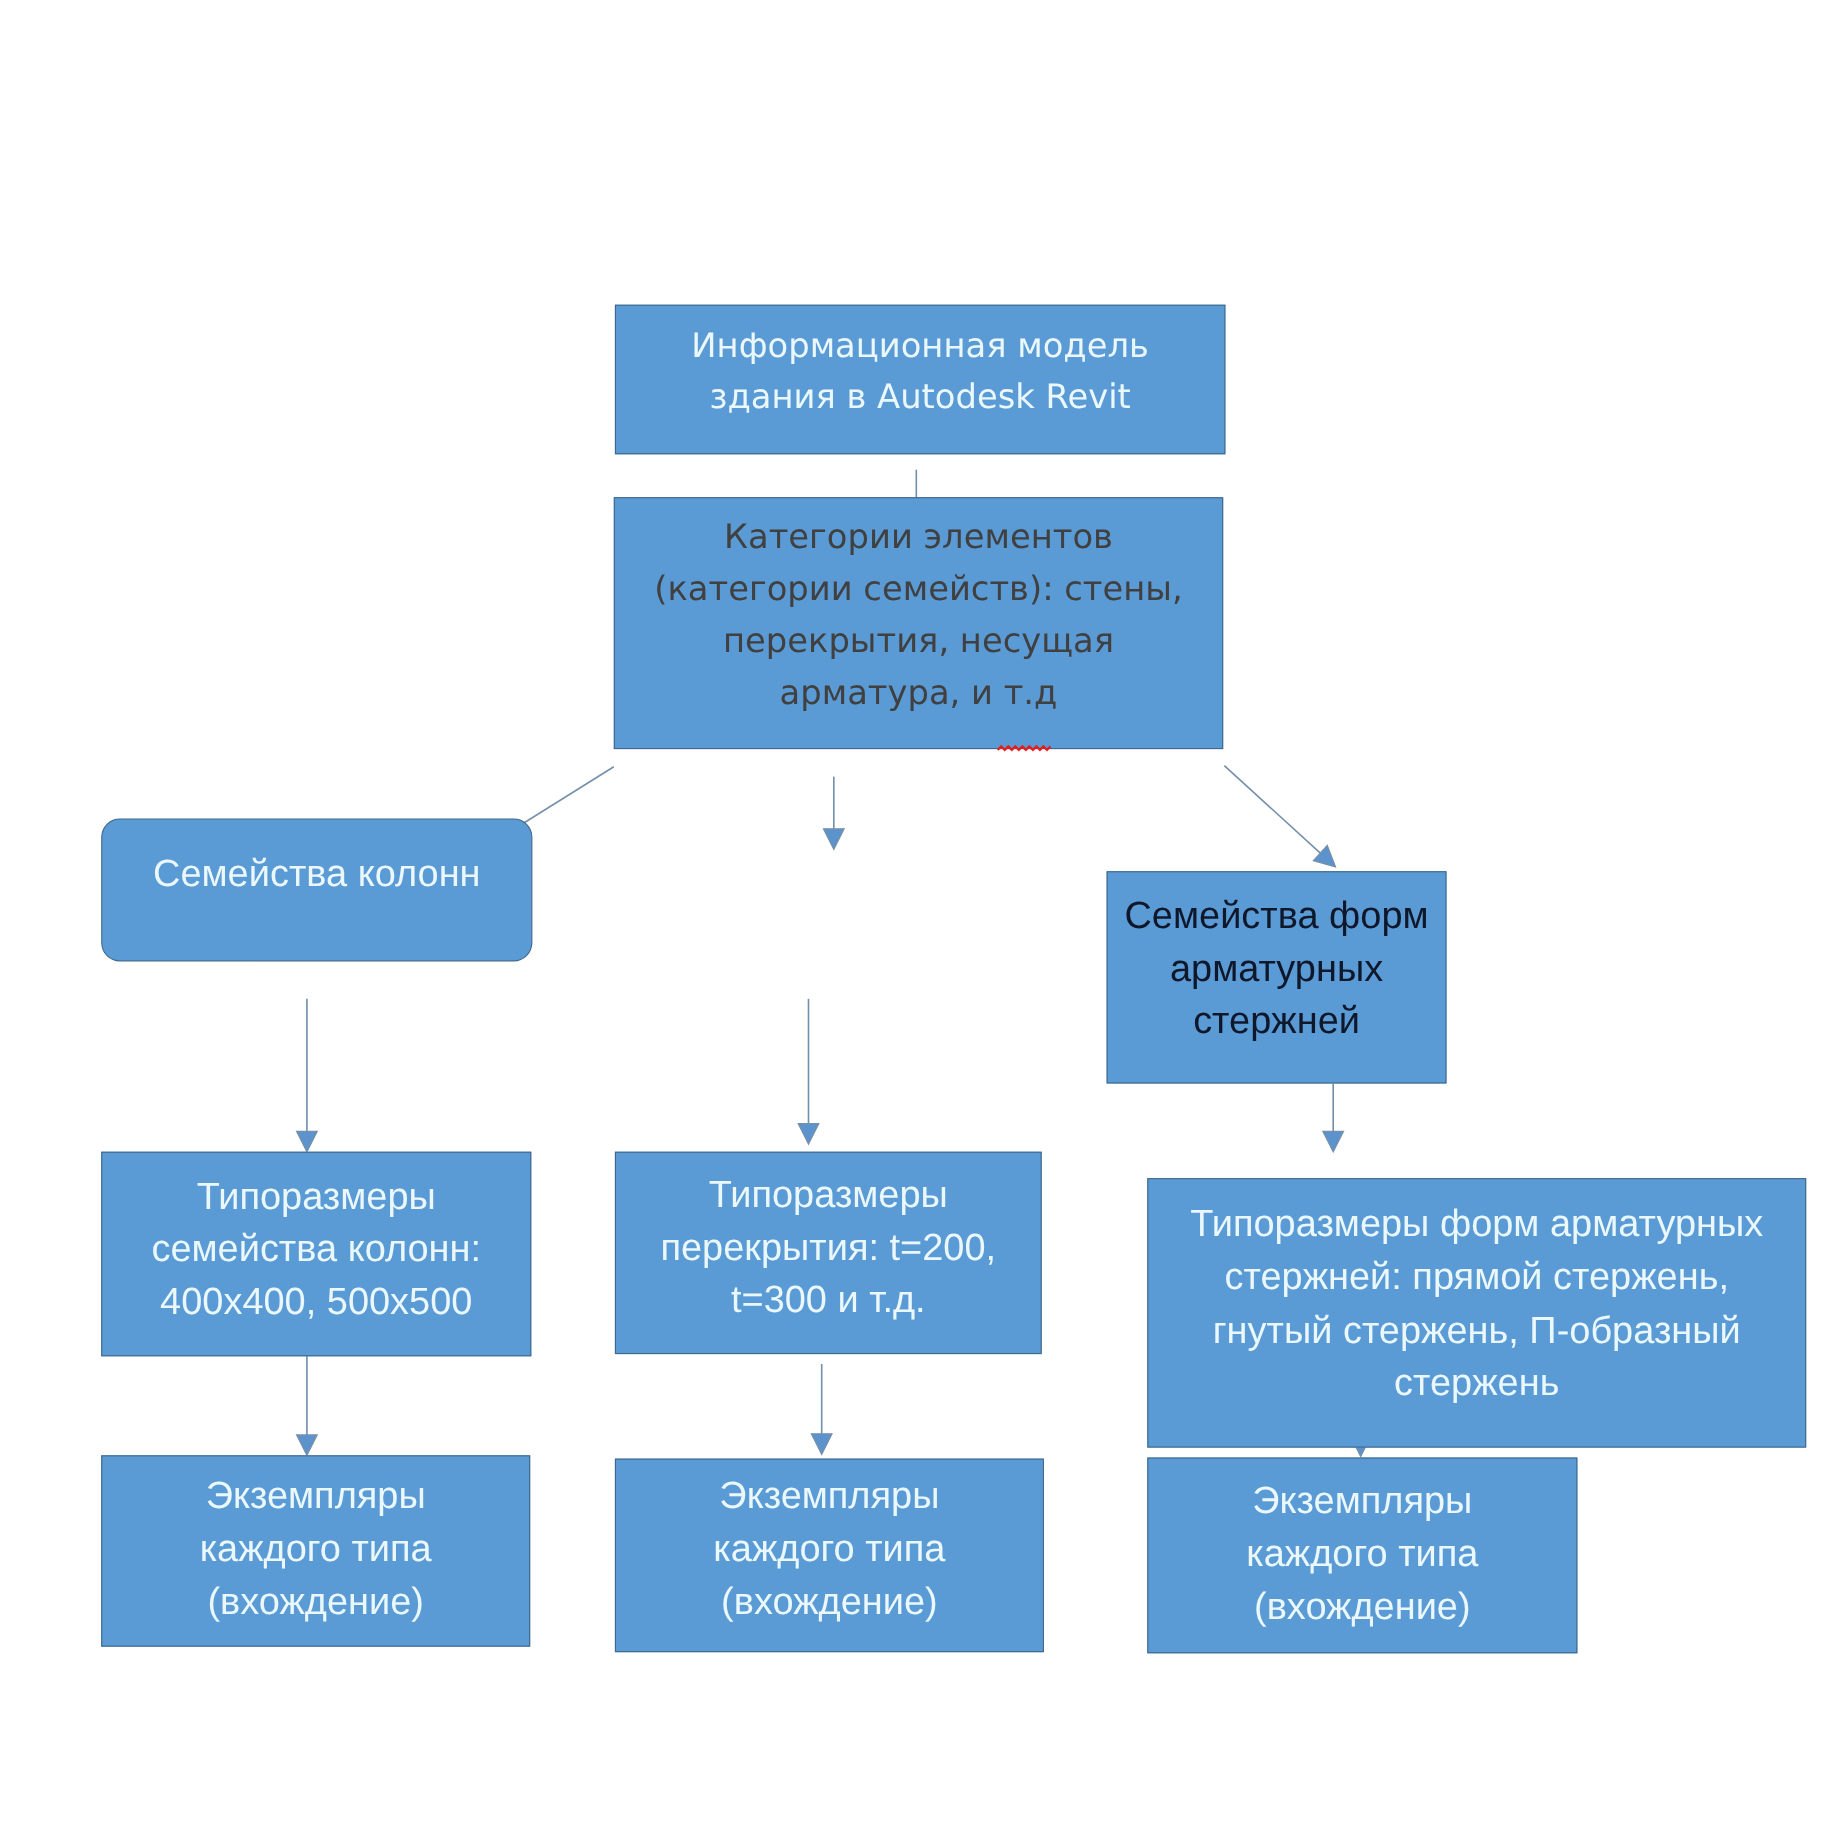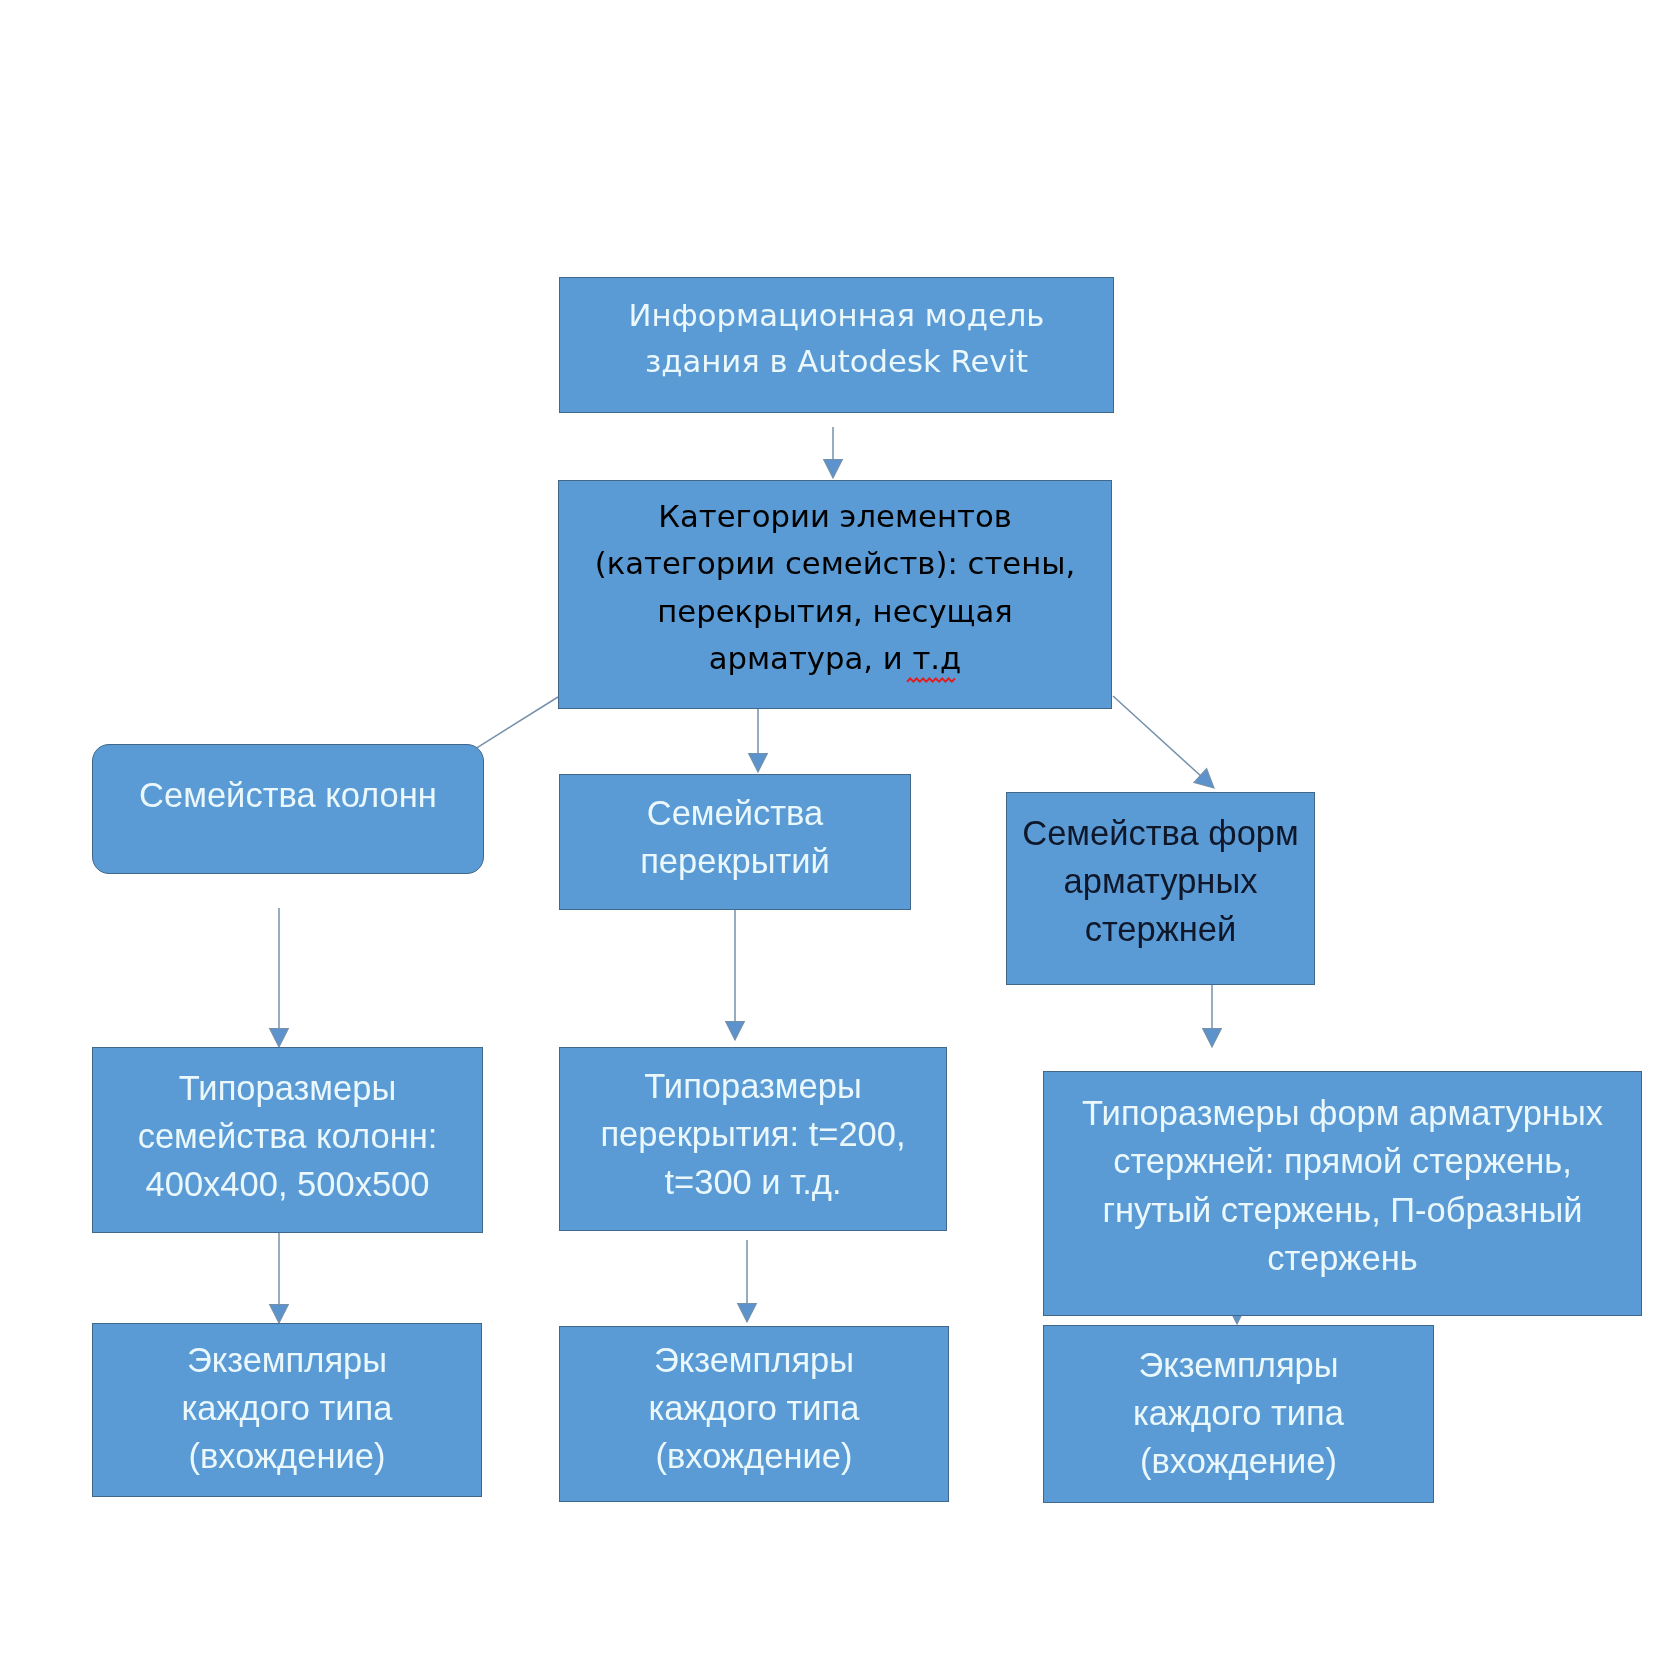--- a/index.html
+++ b/index.html
@@ -56,32 +56,28 @@
       </g>
       <g>
         <line x1="1237" y1="1293" x2="1237" y2="1308.5" stroke="#7490AA" stroke-width="1.5"></line>
         <polygon points="1237,1324 1227.7,1305.5 1246.3,1305.5" fill="#5C93CC" stroke="#7490AA" stroke-width="1.2"></polygon>
       </g>
     </svg>
   <div class="node" style="left: 559px; top: 277px; width: 555px; height: 136px; background: rgb(91, 155, 213); border-color: rgb(65, 104, 138); color: rgb(234, 248, 252);">
     <span class="lbl" style="font-family: &quot;DejaVu Sans&quot;, sans-serif; font-size: 30.7px; line-height: 46.5px; transform: translateY(-6.2px);">Информационная модель
 здания в Autodesk Revit</span>
   </div>
-  <div class="node" style="left: 558px; top: 480px; width: 554px; height: 229px; background: rgb(91, 155, 213); border-color: rgb(65, 104, 138); color: #000000;">
+  <div class="node" style="left: 558px; top: 452px; width: 554px; height: 229px; background: rgb(91, 155, 213); border-color: rgb(65, 104, 138); color: #404040;">
     <span class="lbl" style="font-family: &quot;DejaVu Sans&quot;, sans-serif; font-size: 30.7px; line-height: 47.5px; transform: translateY(-7px);">Категории элементов
 (категории семейств): стены,
 перекрытия, несущая
 арматура, и т.д</span>
   </div>
   <div class="node" style="left: 92px; top: 744px; width: 392px; height: 130px; background: rgb(91, 155, 213); border-color: rgb(65, 104, 138); color: rgb(234, 248, 252); border-radius: 17px;">
     <span class="lbl" style="font-family: &quot;Liberation Sans&quot;, sans-serif; font-size: 34.5px; line-height: 48px; transform: translateY(-14.5px);">Семейства колонн</span>
-  </div>
-  <div class="node" style="left: 559px; top: 774px; width: 352px; height: 136px; background: rgb(91, 155, 213); border-color: rgb(65, 104, 138); color: rgb(234, 248, 252);">
-    <span class="lbl" style="font-family: &quot;Liberation Sans&quot;, sans-serif; font-size: 34.5px; line-height: 48px; transform: translateY(-5.5px);">Семейства
-перекрытий</span>
   </div>
   <div class="node" style="left: 1006px; top: 792px; width: 309px; height: 193px; background: rgb(91, 155, 213); border-color: rgb(65, 104, 138); color: #0f172a;">
     <span class="lbl" style="font-family: &quot;Liberation Sans&quot;, sans-serif; font-size: 34.5px; line-height: 48px; transform: translateY(-8.5px);">Семейства форм
 арматурных
 стержней</span>
   </div>
   <div class="node" style="left: 92px; top: 1047px; width: 391px; height: 186px; background: rgb(91, 155, 213); border-color: rgb(65, 104, 138); color: rgb(234, 248, 252);">
     <span class="lbl" style="font-family: &quot;Liberation Sans&quot;, sans-serif; font-size: 34.5px; line-height: 48.1px; transform: translateY(-4.2px);">Типоразмеры
 семейства колонн:
 400x400, 500x500</span>

